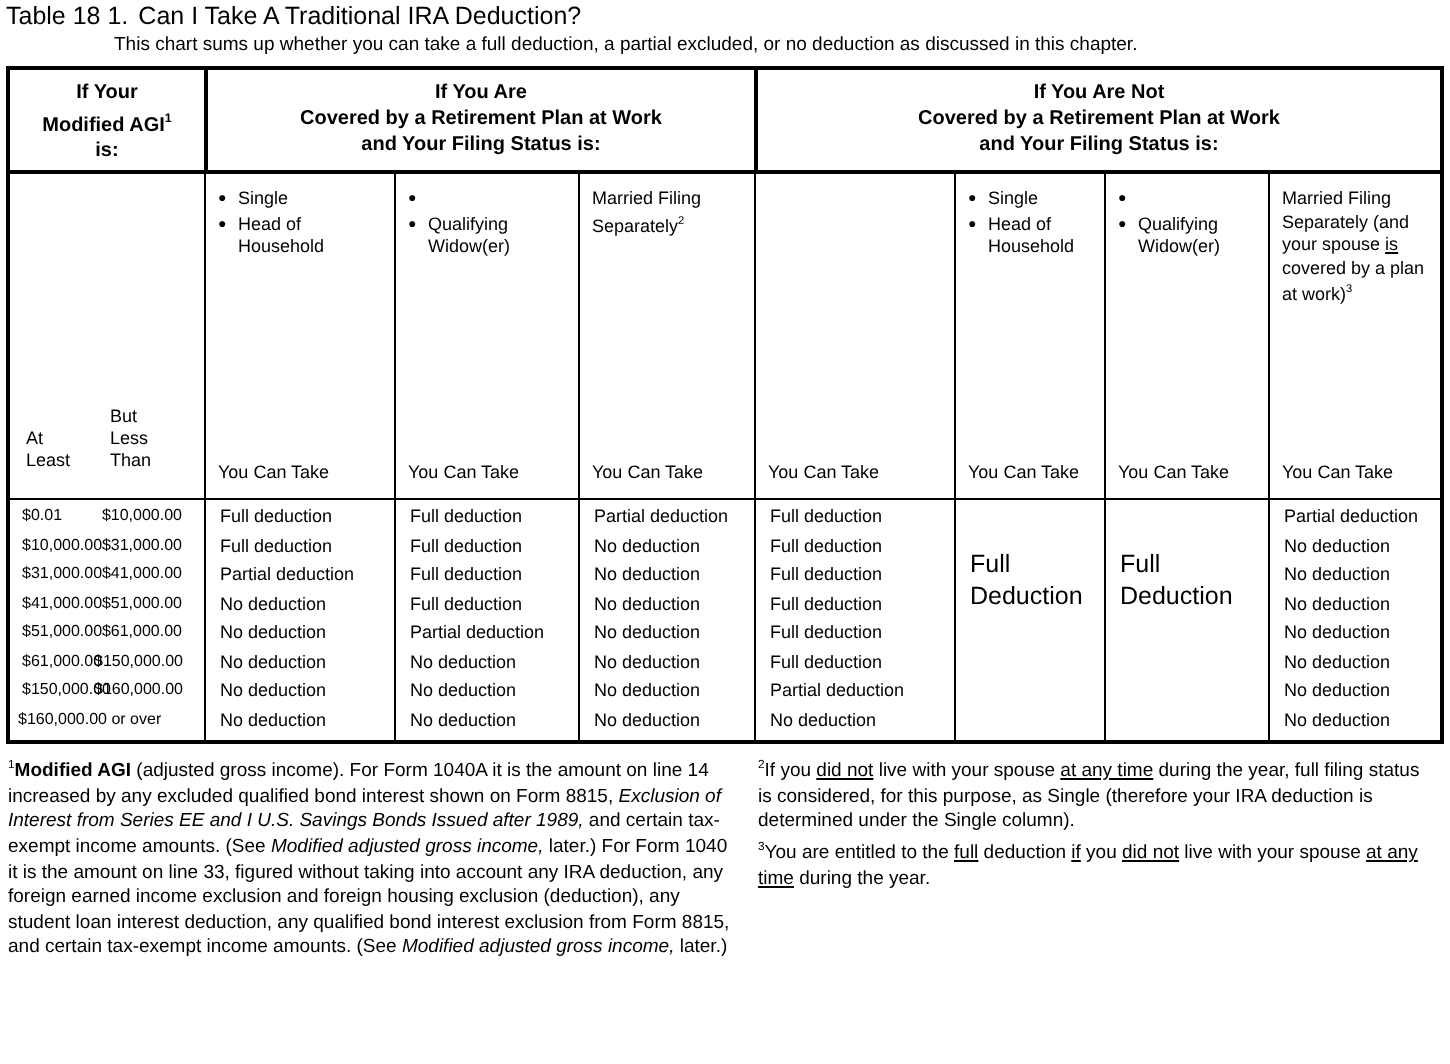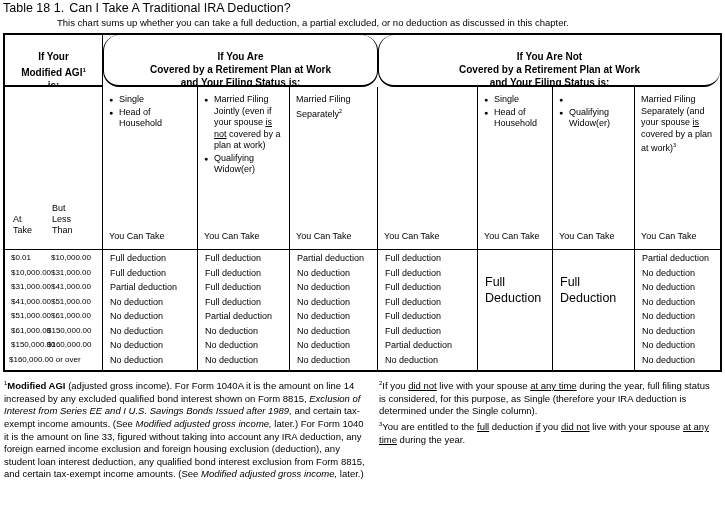--- a/index.html
+++ b/index.html
@@ -16,22 +16,22 @@
     border:2px solid #000;
     display:grid;
     grid-template-columns: 98px 95px 92px 88px 100px 75px 82px 1fr;
     grid-template-rows: 52px 163px 1fr;
   }
   .c { border-right:1px solid #000; border-bottom:1px solid #000; overflow:hidden; }
   .lastcol { border-right:none; }
   .lastrow { border-bottom:none; }
 
   .hdr { font-weight:bold; text-align:center; font-size:10px; line-height:13px;
-         white-space:pre-line; padding-top:15px; border-bottom-width:2px; }
-  .sec-sep { border-left:1px solid #000;border-radius:16px; }
+         white-space:pre-line; padding-top:5px; border-bottom-width:2px; }
+  .sec-sep { border-left:1px solid #000; }
 
   .status { display:flex; flex-direction:column; font-size:9px; line-height:11.5px;
             padding:7px 3px 7px 6px; }
   .li { display:flex; margin-bottom:1px; }
   .dot { width:10px; flex:none; font-size:7px; line-height:11.5px; }
   .litext { flex:1; }
   .plain { padding-right:2px; }
   .yct { margin-top:auto; white-space:nowrap; }
 
   .agi-labels { display:flex; align-items:flex-end; padding:0 0 13px 8px; gap:20px;
@@ -71,42 +71,41 @@
 is:</span></div>
   <div class="c hdr sec-sep" style="grid-column: span 3;">If You Are
 Covered by a Retirement Plan at Work
 and Your Filing Status is:</div>
   <div class="c hdr sec-sep lastcol" style="grid-column: span 4;">If You Are Not
 Covered by a Retirement Plan at Work
 and Your Filing Status is:</div>
 
   <div class="c agi-labels">
     <span>At
-Take</span>
+Least</span>
     <span>But
 Less
 Than</span>
   </div>
 
   <div class="c status">
     <div class="li">
         <span class="dot">●</span>
         <div class="litext"><span>Single</span></div>
       </div>
     <div class="li">
         <span class="dot">●</span>
         <div class="litext"><span>Head of Household</span></div>
       </div>
     <div class="yct">You Can Take</div>
   </div>
 
   <div class="c status">
     <div class="li">
         <span class="dot">●</span>
-        <div class="litext"><span>Married Filing Jointly (even if your spouse </span><span class="u">is not</span><span> covered by a plan at work)</span></div>
       </div>
     <div class="li">
         <span class="dot">●</span>
         <div class="litext"><span>Qualifying Widow(er)</span></div>
       </div>
     <div class="yct">You Can Take</div>
   </div>
 
   <div class="c status">
     <div class="plain"><span>Married Filing Separately</span><sup>2</sup></div>

